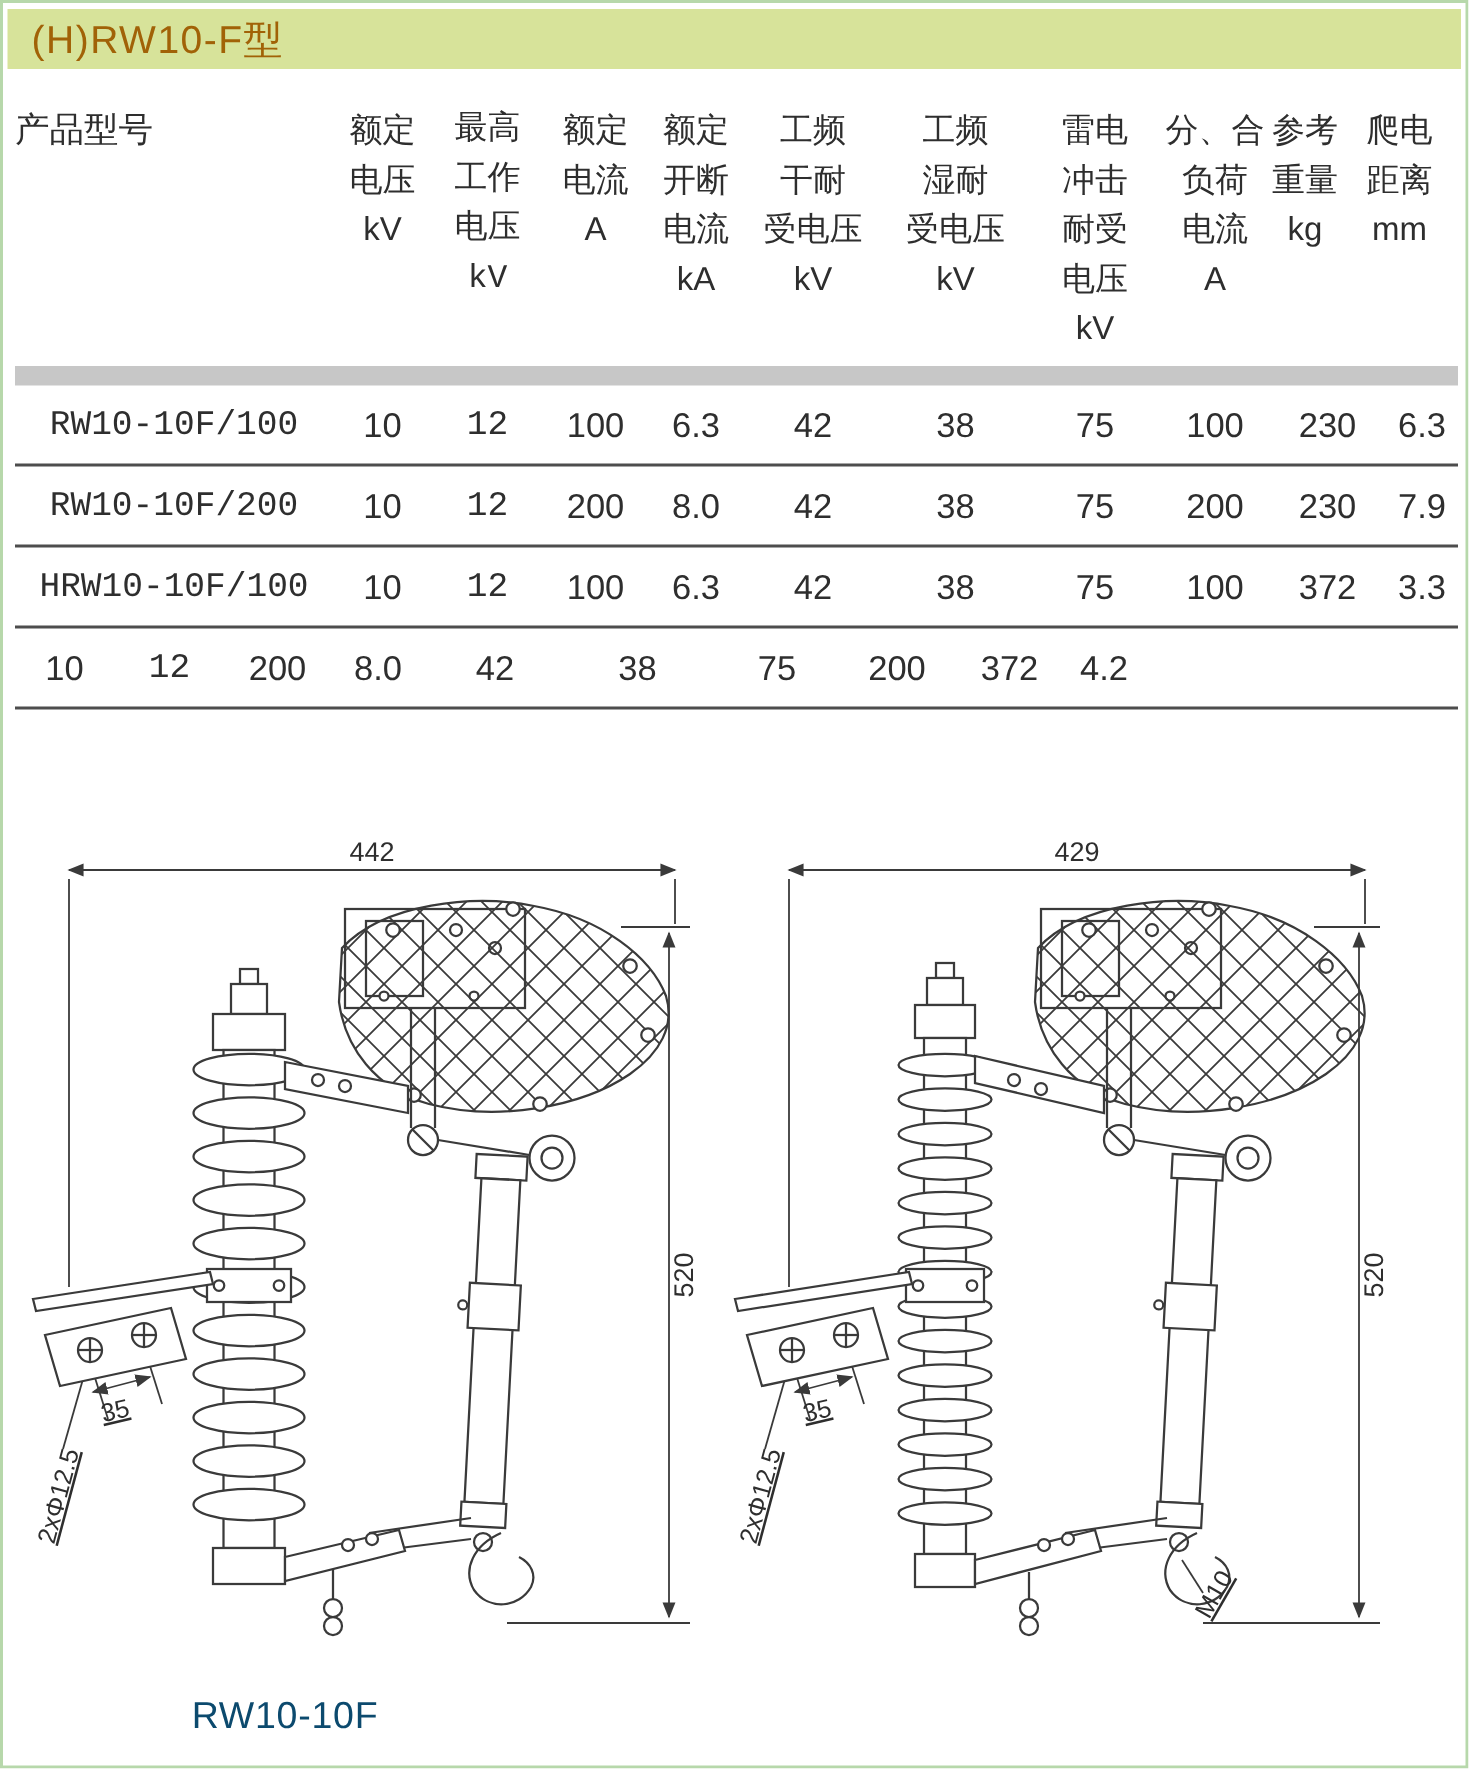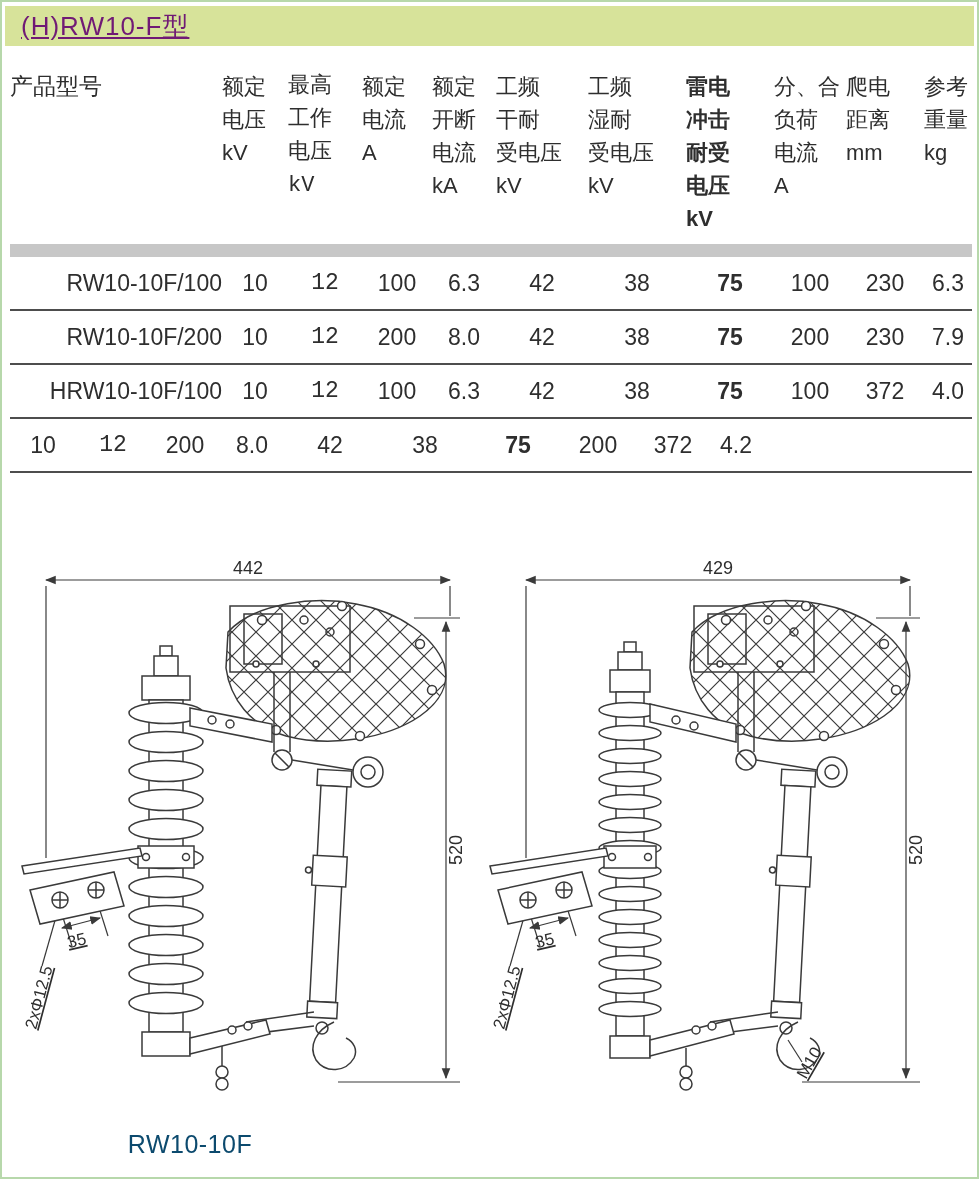--- a/index.html
+++ b/index.html
@@ -3,35 +3,35 @@
 <meta charset="utf-8">
 <style>
   * { margin:0; padding:0; box-sizing:border-box; }
   html,body { width:979px; height:1179px; background:#ffffff;
     font-family:"Liberation Sans","DejaVu Sans",sans-serif; color:#2e2e2e; }
   .page { position:relative; width:979px; height:1179px; background:#fff;
     border:2px solid #b7d8ab; overflow:hidden; }
 
   .title-bar { position:absolute; left:3px; top:4px; right:3px; height:40px;
     background:#d7e39a; display:flex; align-items:center; padding-left:16px; }
-  .title-bar .title-text { font-size:26px; color:#701a75; letter-spacing:1px;text-decoration:underline; }
+  .title-bar .title-text { font-size:26px; color:#a16207; letter-spacing:1px; }
 
   .spec-table { position:absolute; left:8px; top:64px; width:962px; }
   .thead { display:flex; align-items:flex-start; min-height:178px; }
-  .th { font-size:22px; line-height:33px; white-space:pre-line; text-align:left; padding-top:4px; }
+  .th { font-size:22px; line-height:33px; white-space:pre-line; text-align:center; padding-top:4px; }
   .th.c-model { text-align:left; font-size:23px; }
   .gray-band { height:13px; background:#c7c7c7; }
   .trow { display:flex; align-items:center; height:54px;
     border-bottom:2px solid #4d4d4d; font-size:23px; }
   .td { text-align:center; }
-  .td.c-model { text-align:right; }
+  .td.c-model { text-align:center;font-family:Liberation Mono, monospace; }
 
   .c-model { width:212px; }
   .c1 { width:66px; } .c2 { width:74px;font-family:Liberation Mono, monospace; } .c3 { width:70px; } .c4 { width:64px; }
-  .c5 { width:92px; } .c6 { width:98px; } .c7 { width:88px;font-weight:bold; } .c8 { width:72px; }
+  .c5 { width:92px; } .c6 { width:98px; } .c7 { width:88px; } .c8 { width:72px; }
   .c9 { width:78px; } .c10 { width:48px; }
 
   .drawing { position:absolute; top:558px; width:450px; height:555px; }
   .drawing-left { left:14px; }
   .drawing-right { left:478px; }
   svg text { font-family:"Liberation Sans","DejaVu Sans",sans-serif;
     fill:#2e2e2e; font-size:17px; }
   svg text.dim-big { font-size:18px; }
 
   .caption { position:absolute; top:1128px; font-size:25px; font-weight:500;
@@ -75,26 +75,26 @@
 kV</div>
       <div class="th c7">雷电
 冲击
 耐受
 电压
 kV</div>
       <div class="th c8">分、合
 负荷
 电流
 A</div>
+      <div class="th c10">参考
+重量
+kg</div>
       <div class="th c9">爬电
 距离
 mm</div>
-      <div class="th c10">参考
-重量
-kg</div>
     </div>
 
     <div class="gray-band"></div>
 
     <div class="trow">
       <div class="td c-model">RW10-10F/100</div>
       <div class="td c1">10</div>
       <div class="td c2">12</div>
       <div class="td c3">100</div>
       <div class="td c4">6.3</div>
@@ -124,21 +124,21 @@
       <div class="td c-model">HRW10-10F/100</div>
       <div class="td c1">10</div>
       <div class="td c2">12</div>
       <div class="td c3">100</div>
       <div class="td c4">6.3</div>
       <div class="td c5">42</div>
       <div class="td c6">38</div>
       <div class="td c7">75</div>
       <div class="td c8">100</div>
       <div class="td c9">372</div>
-      <div class="td c10">4.0</div>
+      <div class="td c10">3.3</div>
     </div>
 
     <div class="trow">
       <div class="td c1">10</div>
       <div class="td c2">12</div>
       <div class="td c3">200</div>
       <div class="td c4">8.0</div>
       <div class="td c5">42</div>
       <div class="td c6">38</div>
       <div class="td c7">75</div>

